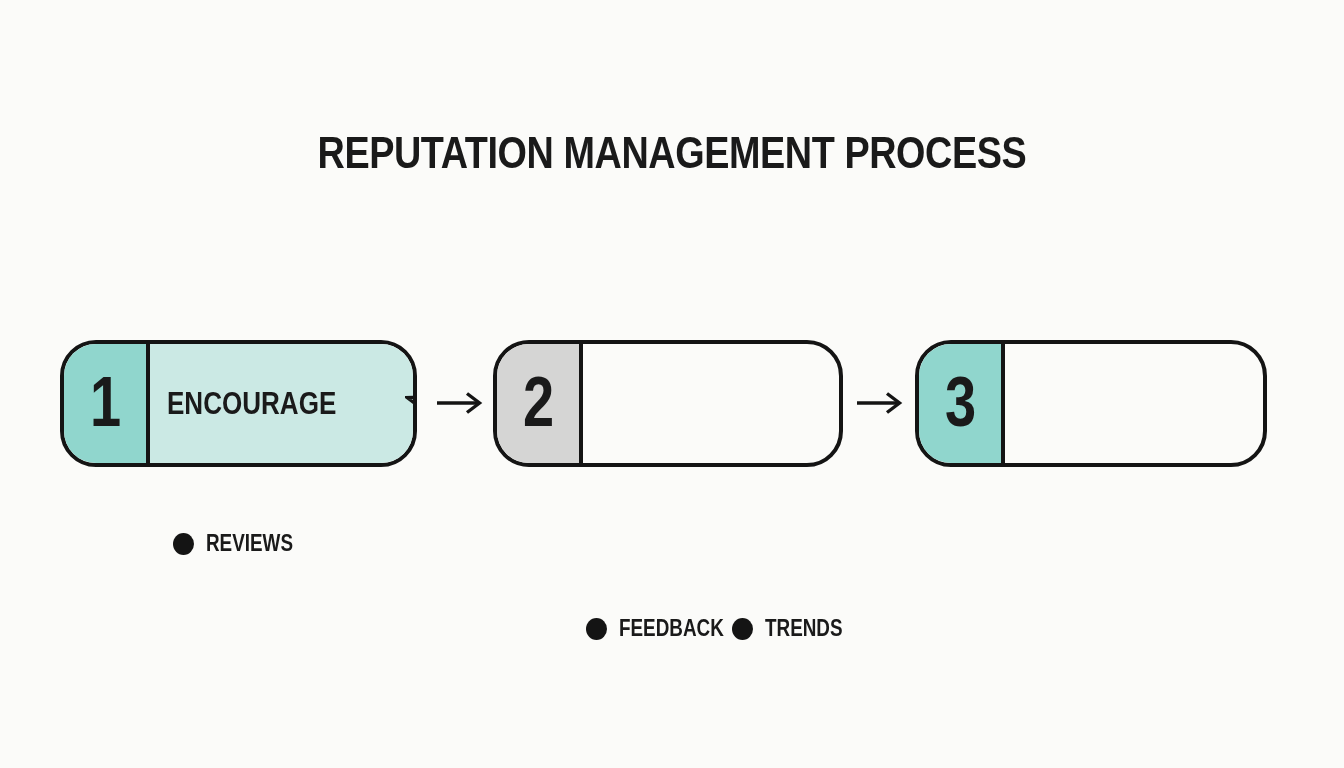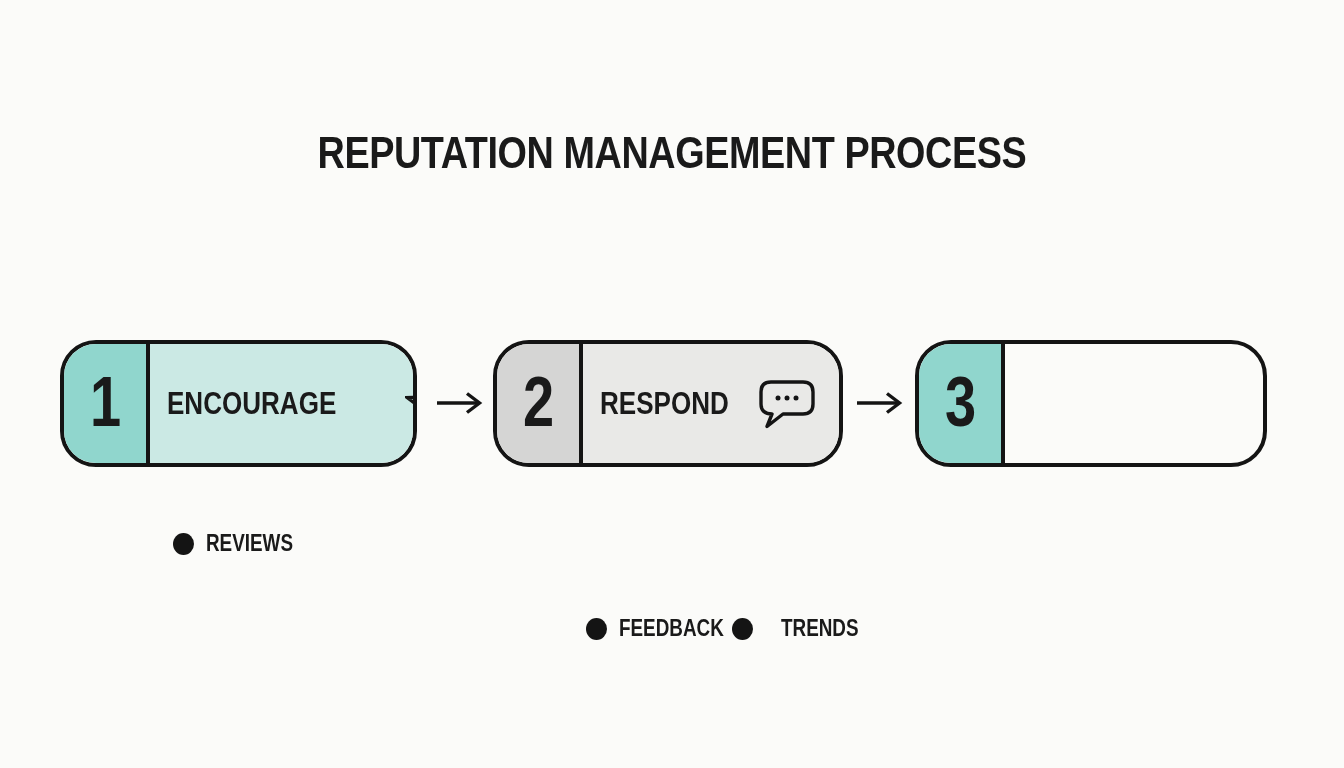--- a/index.html
+++ b/index.html
@@ -56,21 +56,21 @@
 
   
   .arrow{position:absolute;top:390px;}
   .arrow-1{left:434px;}
   .arrow-2{left:854px;}
 
   
   .legend-item{position:absolute;display:flex;align-items:center;}
   .legend-reviews{left:173px;top:530px;text-align:right;}
   .legend-feedback{left:586px;top:615px;align-items:center;}
-  .legend-trends{left:732px;top:615px;gap:16px;}
+  .legend-trends{left:732px;top:615px;}
   .dot{
     width:21px;height:22px;border-radius:50%;
     background:var(--outline,#141414);flex:0 0 auto;
   }
   .legend-label{
     margin-left:12px;font-size:23px;font-weight:700;color:var(--text,#1a1a1a);
     display:inline-block;transform:scaleX(.82);transform-origin:left center;
     white-space:nowrap;
   }
 </style>
@@ -101,31 +101,20 @@
     <svg width="52" height="26" viewBox="0 0 52 26">
       <line x1="3" y1="13" x2="43" y2="13" stroke="#141414" stroke-width="3.4"></line>
       <polyline points="33,3.5 45.5,13 33,22.5" fill="none" stroke="#141414" stroke-width="3.4" stroke-linejoin="miter"></polyline>
     </svg>
   </span>
 
   <div class="step step-2 gray">
     <div class="seg">
       <span class="num">2</span>
     </div>
-    <div class="body">
-      <span class="step-label">RESPOND</span>
-      <span class="icon">
-        <svg width="64" height="52" viewBox="0 0 64 52">
-          <path d="M16 4 L48 4 Q58 4 58 14 L58 26 Q58 36 48 36 L28 36 L12 48.5 L17 36 Q6 36 6 26 L6 14 Q6 4 16 4 Z" fill="none" stroke="#141414" stroke-width="3.4" stroke-linejoin="round"></path>
-          <circle cx="23" cy="20" r="2.5" fill="#141414"></circle>
-          <circle cx="32" cy="20" r="2.5" fill="#141414"></circle>
-          <circle cx="41" cy="20" r="2.5" fill="#141414"></circle>
-        </svg>
-      </span>
-    </div>
   </div>
 
   <span class="arrow arrow-2 icon">
     <svg width="52" height="26" viewBox="0 0 52 26">
       <line x1="3" y1="13" x2="43" y2="13" stroke="#141414" stroke-width="3.4"></line>
       <polyline points="33,3.5 45.5,13 33,22.5" fill="none" stroke="#141414" stroke-width="3.4" stroke-linejoin="miter"></polyline>
     </svg>
   </span>
 
   <div class="step step-3 teal">

